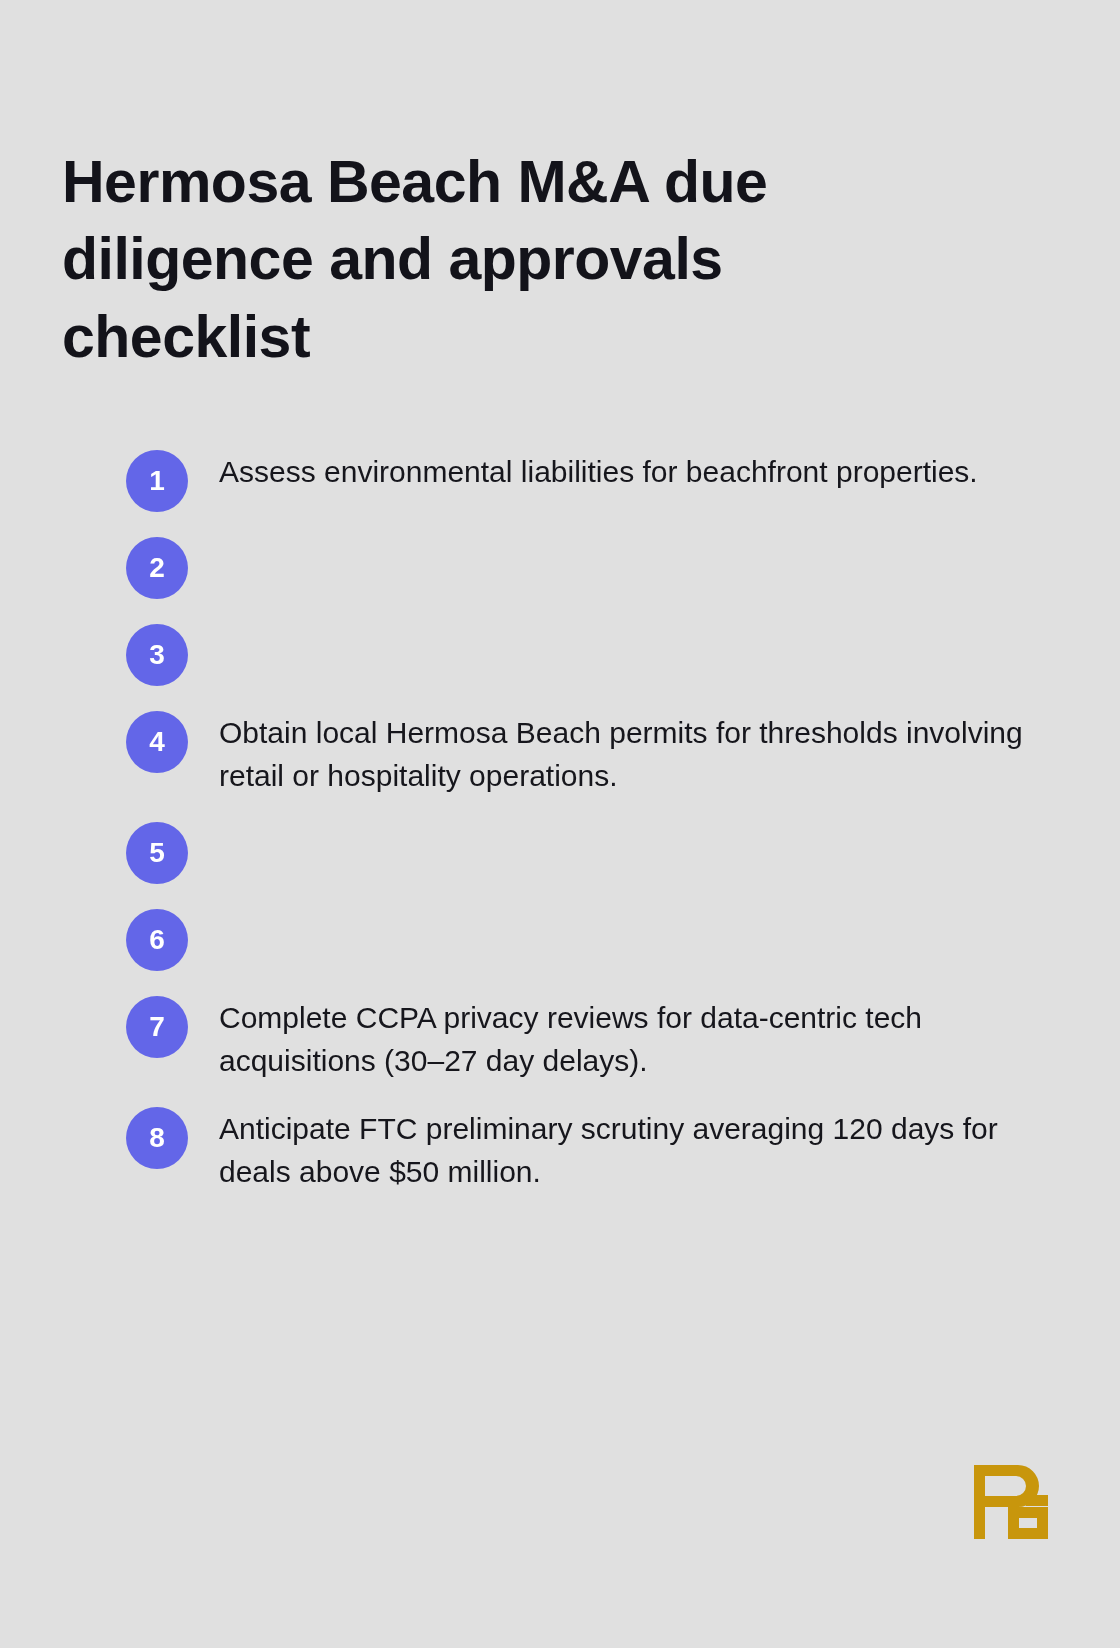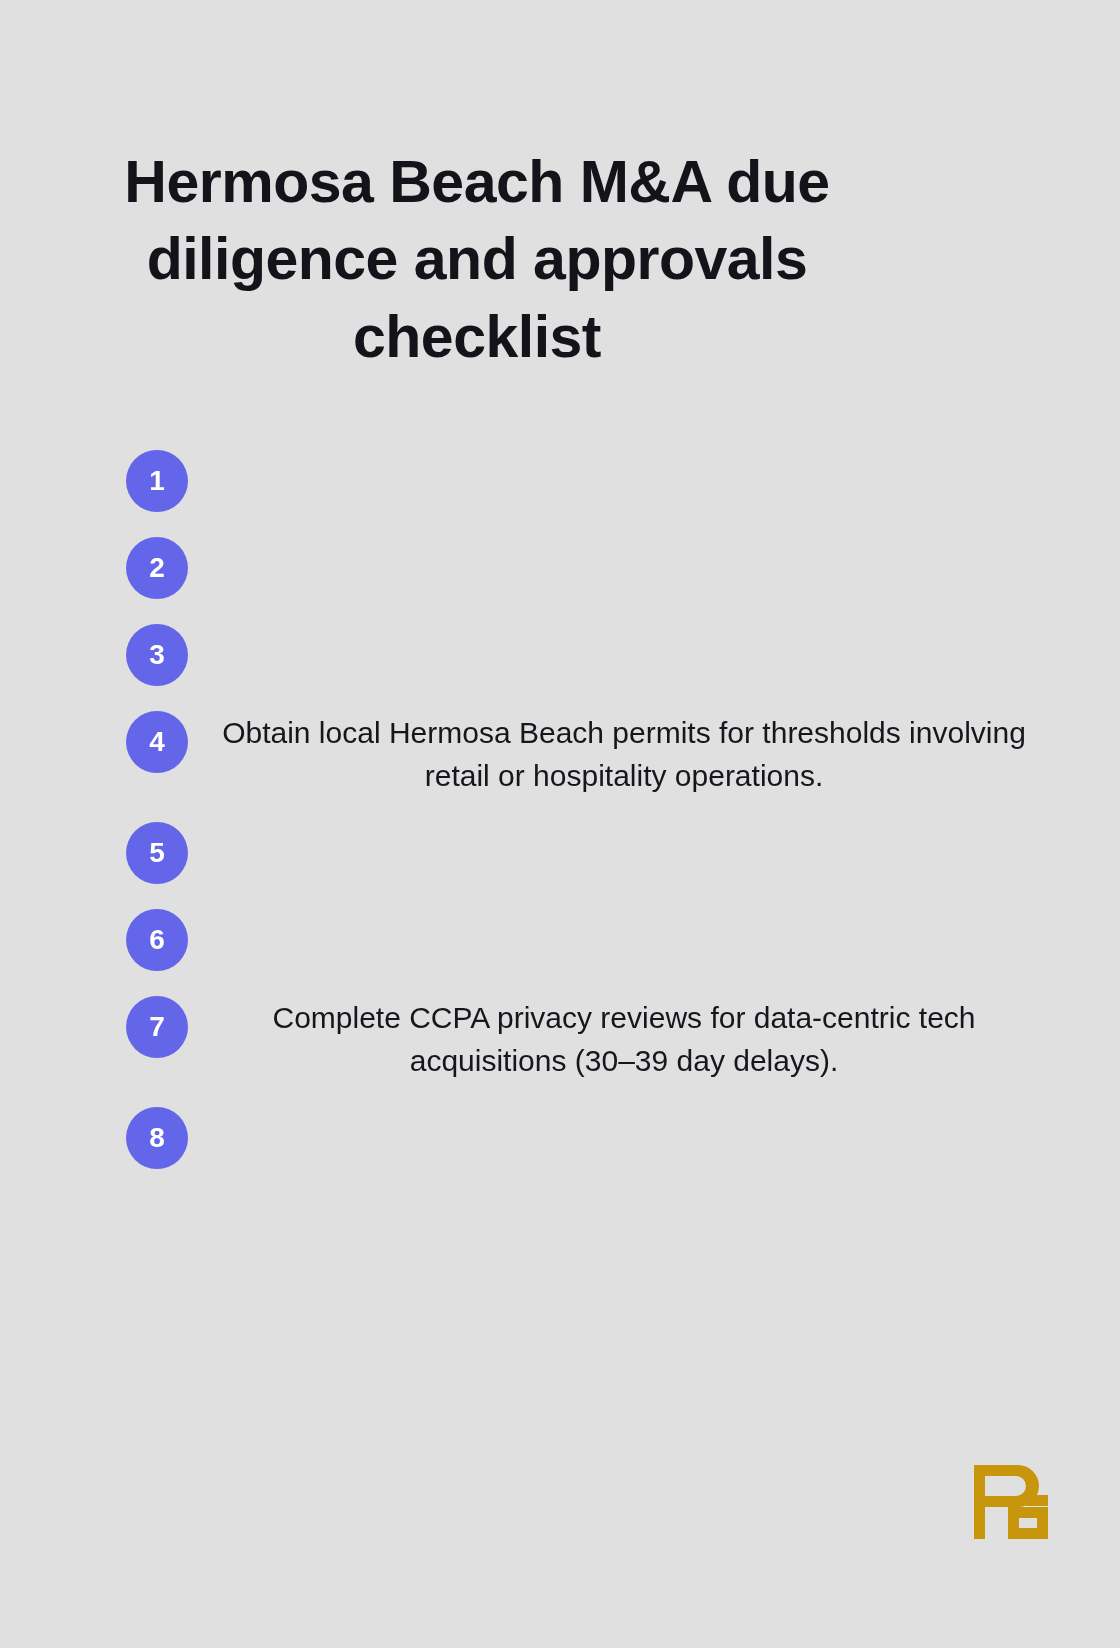--- a/index.html
+++ b/index.html
@@ -12,21 +12,20 @@
     background: #e0e0e0;
     font-family: "Liberation Sans", sans-serif;
     overflow: hidden;
   }
   .page {
     position: relative;
     width: 1120px;
     height: 1631px;
     background: #e0e0e0;
     box-sizing: border-box;
-    text-align: center;
   }
   .title {
     position: absolute;
     left: 62px;
     top: 104px;
     width: 830px;
     font-size: 59px;
     line-height: 1.32;
     font-weight: bold;
     color: #13131a;
@@ -77,20 +76,21 @@
 <body>
 
 <div class="page">
 
   <h1 class="title">Hermosa Beach M&amp;A due diligence and approvals checklist</h1>
 
   <div class="list">
 
     <div class="item">
       <div class="badge">1</div>
+      <div class="item-text">Assess environmental liabilities for beachfront properties.</div>
     </div>
 
     <div class="item">
       <div class="badge">2</div>
     </div>
 
     <div class="item">
       <div class="badge">3</div>
     </div>
 
@@ -102,25 +102,26 @@
     <div class="item">
       <div class="badge">5</div>
     </div>
 
     <div class="item">
       <div class="badge">6</div>
     </div>
 
     <div class="item">
       <div class="badge">7</div>
-      <div class="item-text">Complete CCPA privacy reviews for data-centric tech acquisitions (30–39 day delays).</div>
+      <div class="item-text">Complete CCPA privacy reviews for data-centric tech acquisitions (30–27 day delays).</div>
     </div>
 
     <div class="item">
       <div class="badge">8</div>
+      <div class="item-text">Anticipate FTC preliminary scrutiny averaging 120 days for deals above $50 million.</div>
     </div>
 
   </div>
 
   <div class="logo">
     <svg viewBox="0 0 86 86" width="86" height="86" aria-hidden="true">
       <g fill="#c8960c">
         <rect x="6" y="6" width="11" height="74"></rect>
         <path d="M17 6 H50 A21 21 0 0 1 50 48 H17 V37 H48 A10 10 0 0 0 48 17 H17 Z"></path>
         <rect x="40" y="48" width="11" height="32"></rect>

